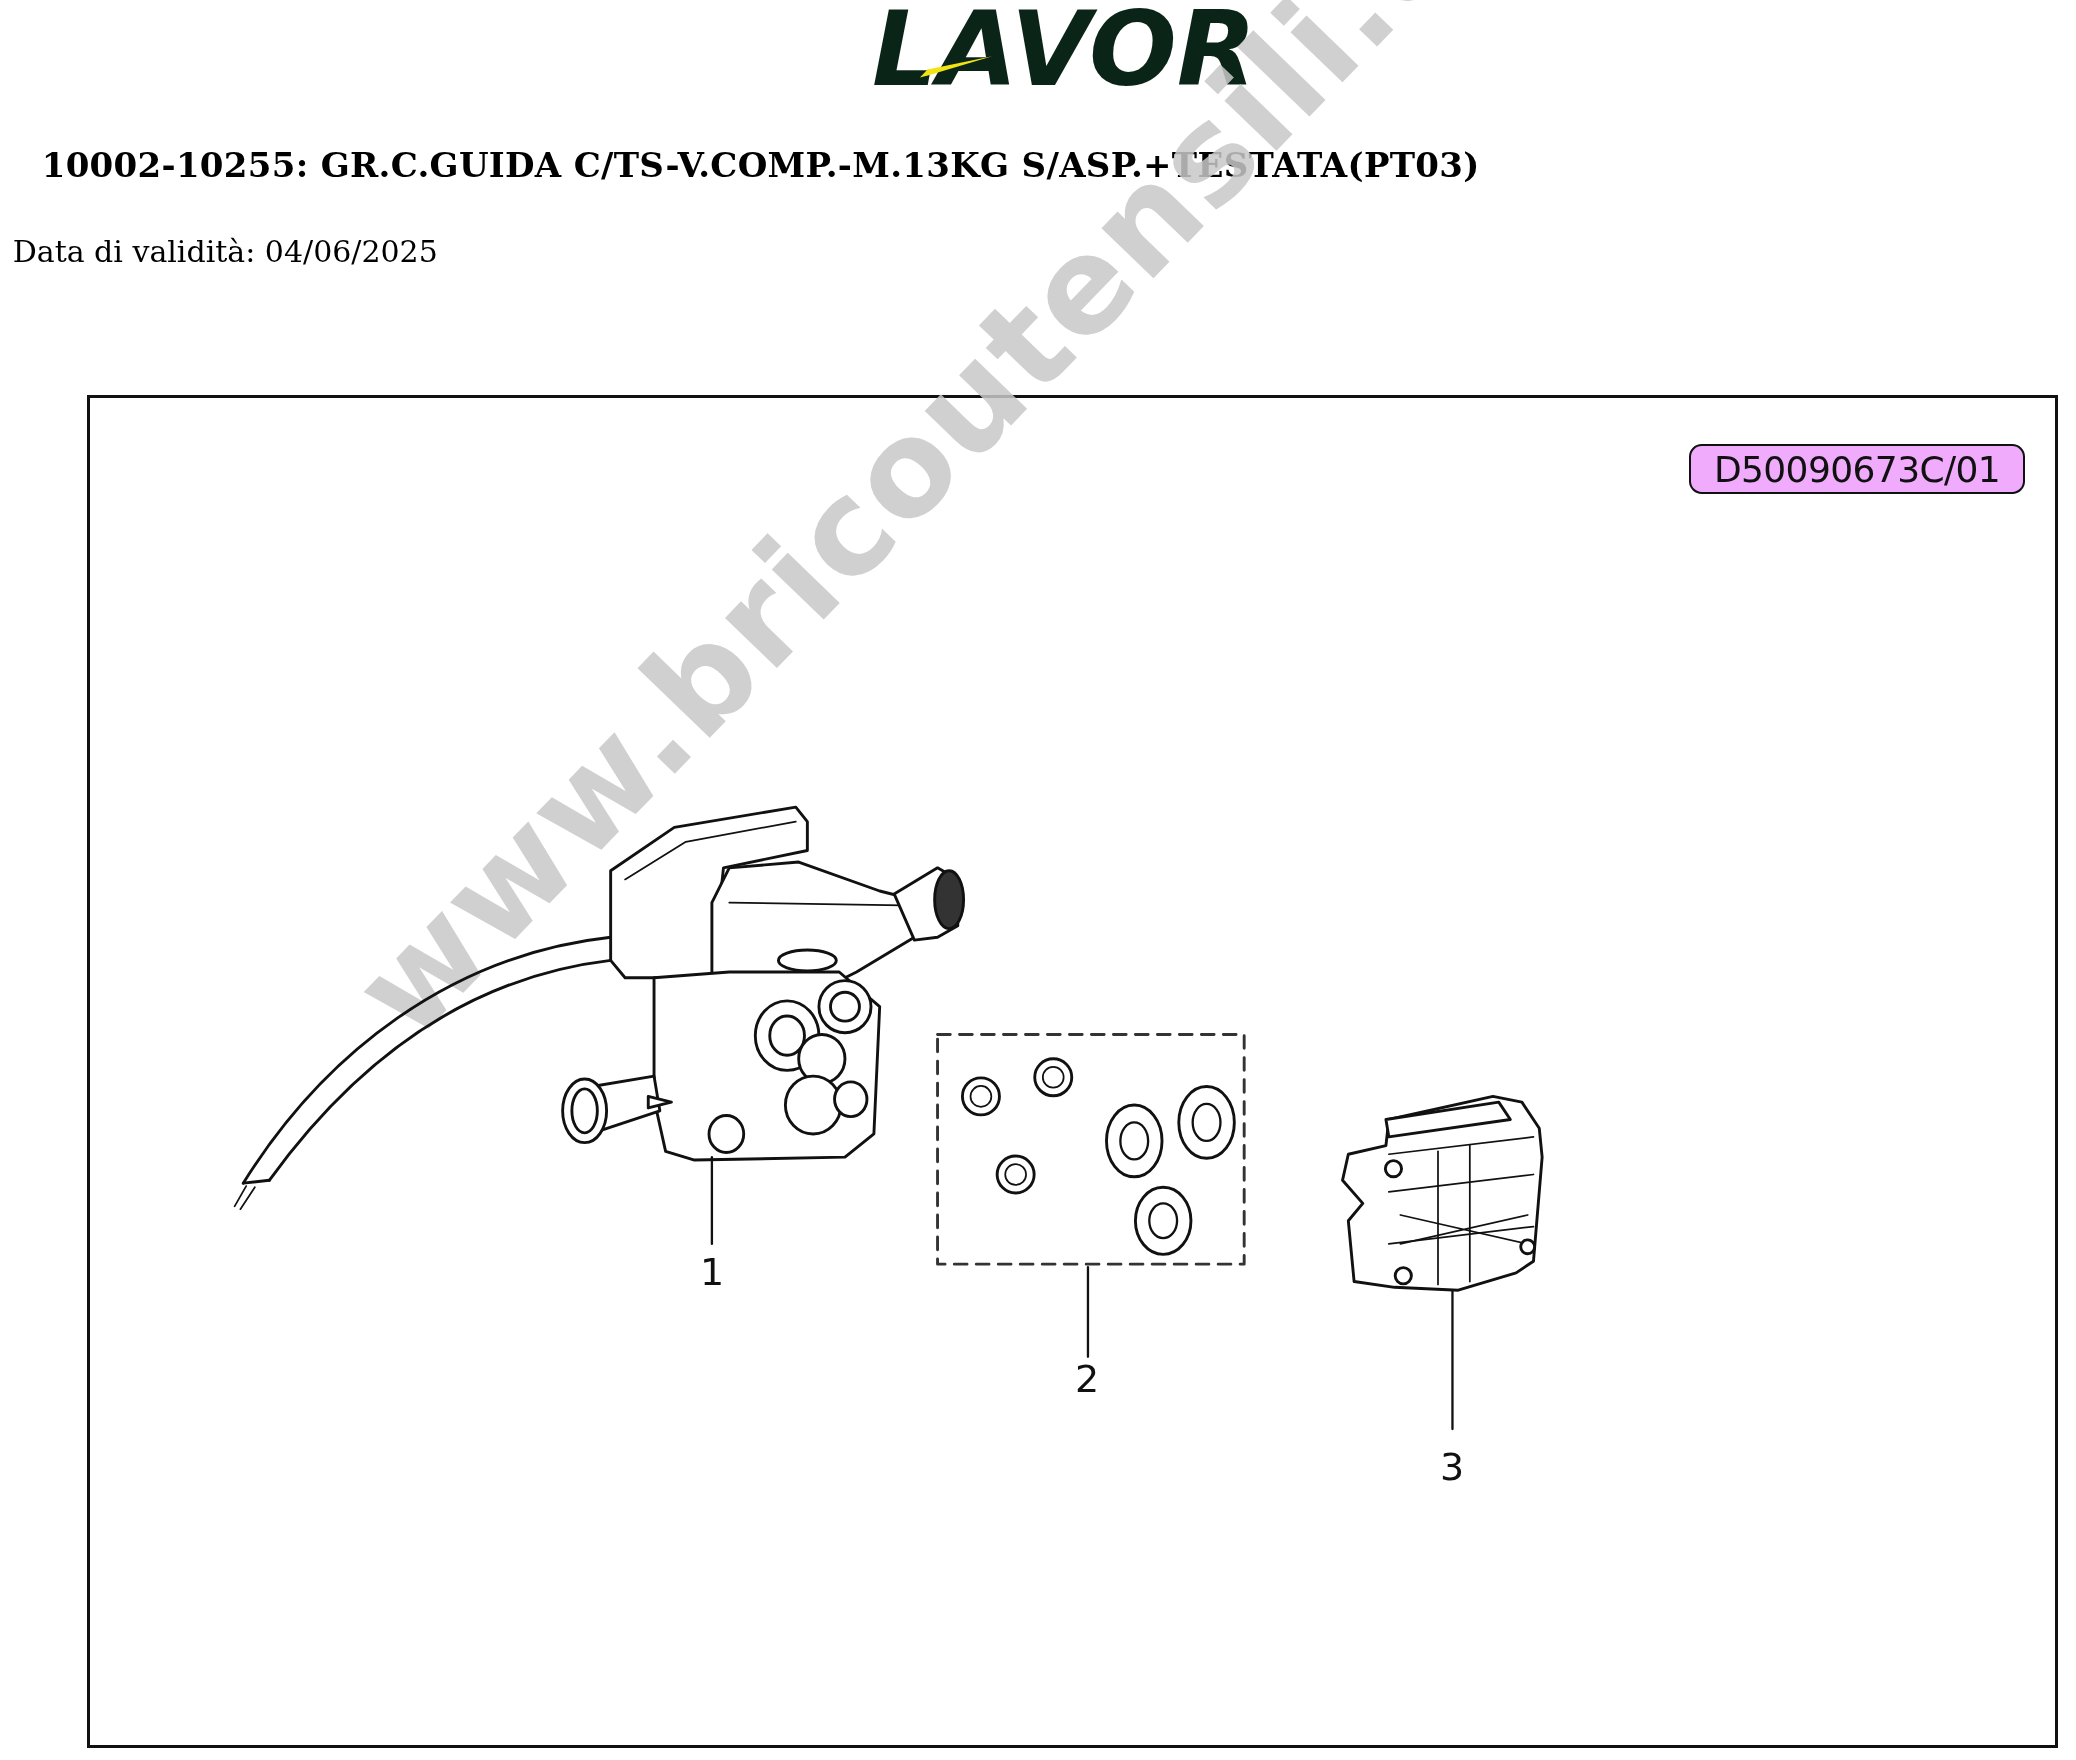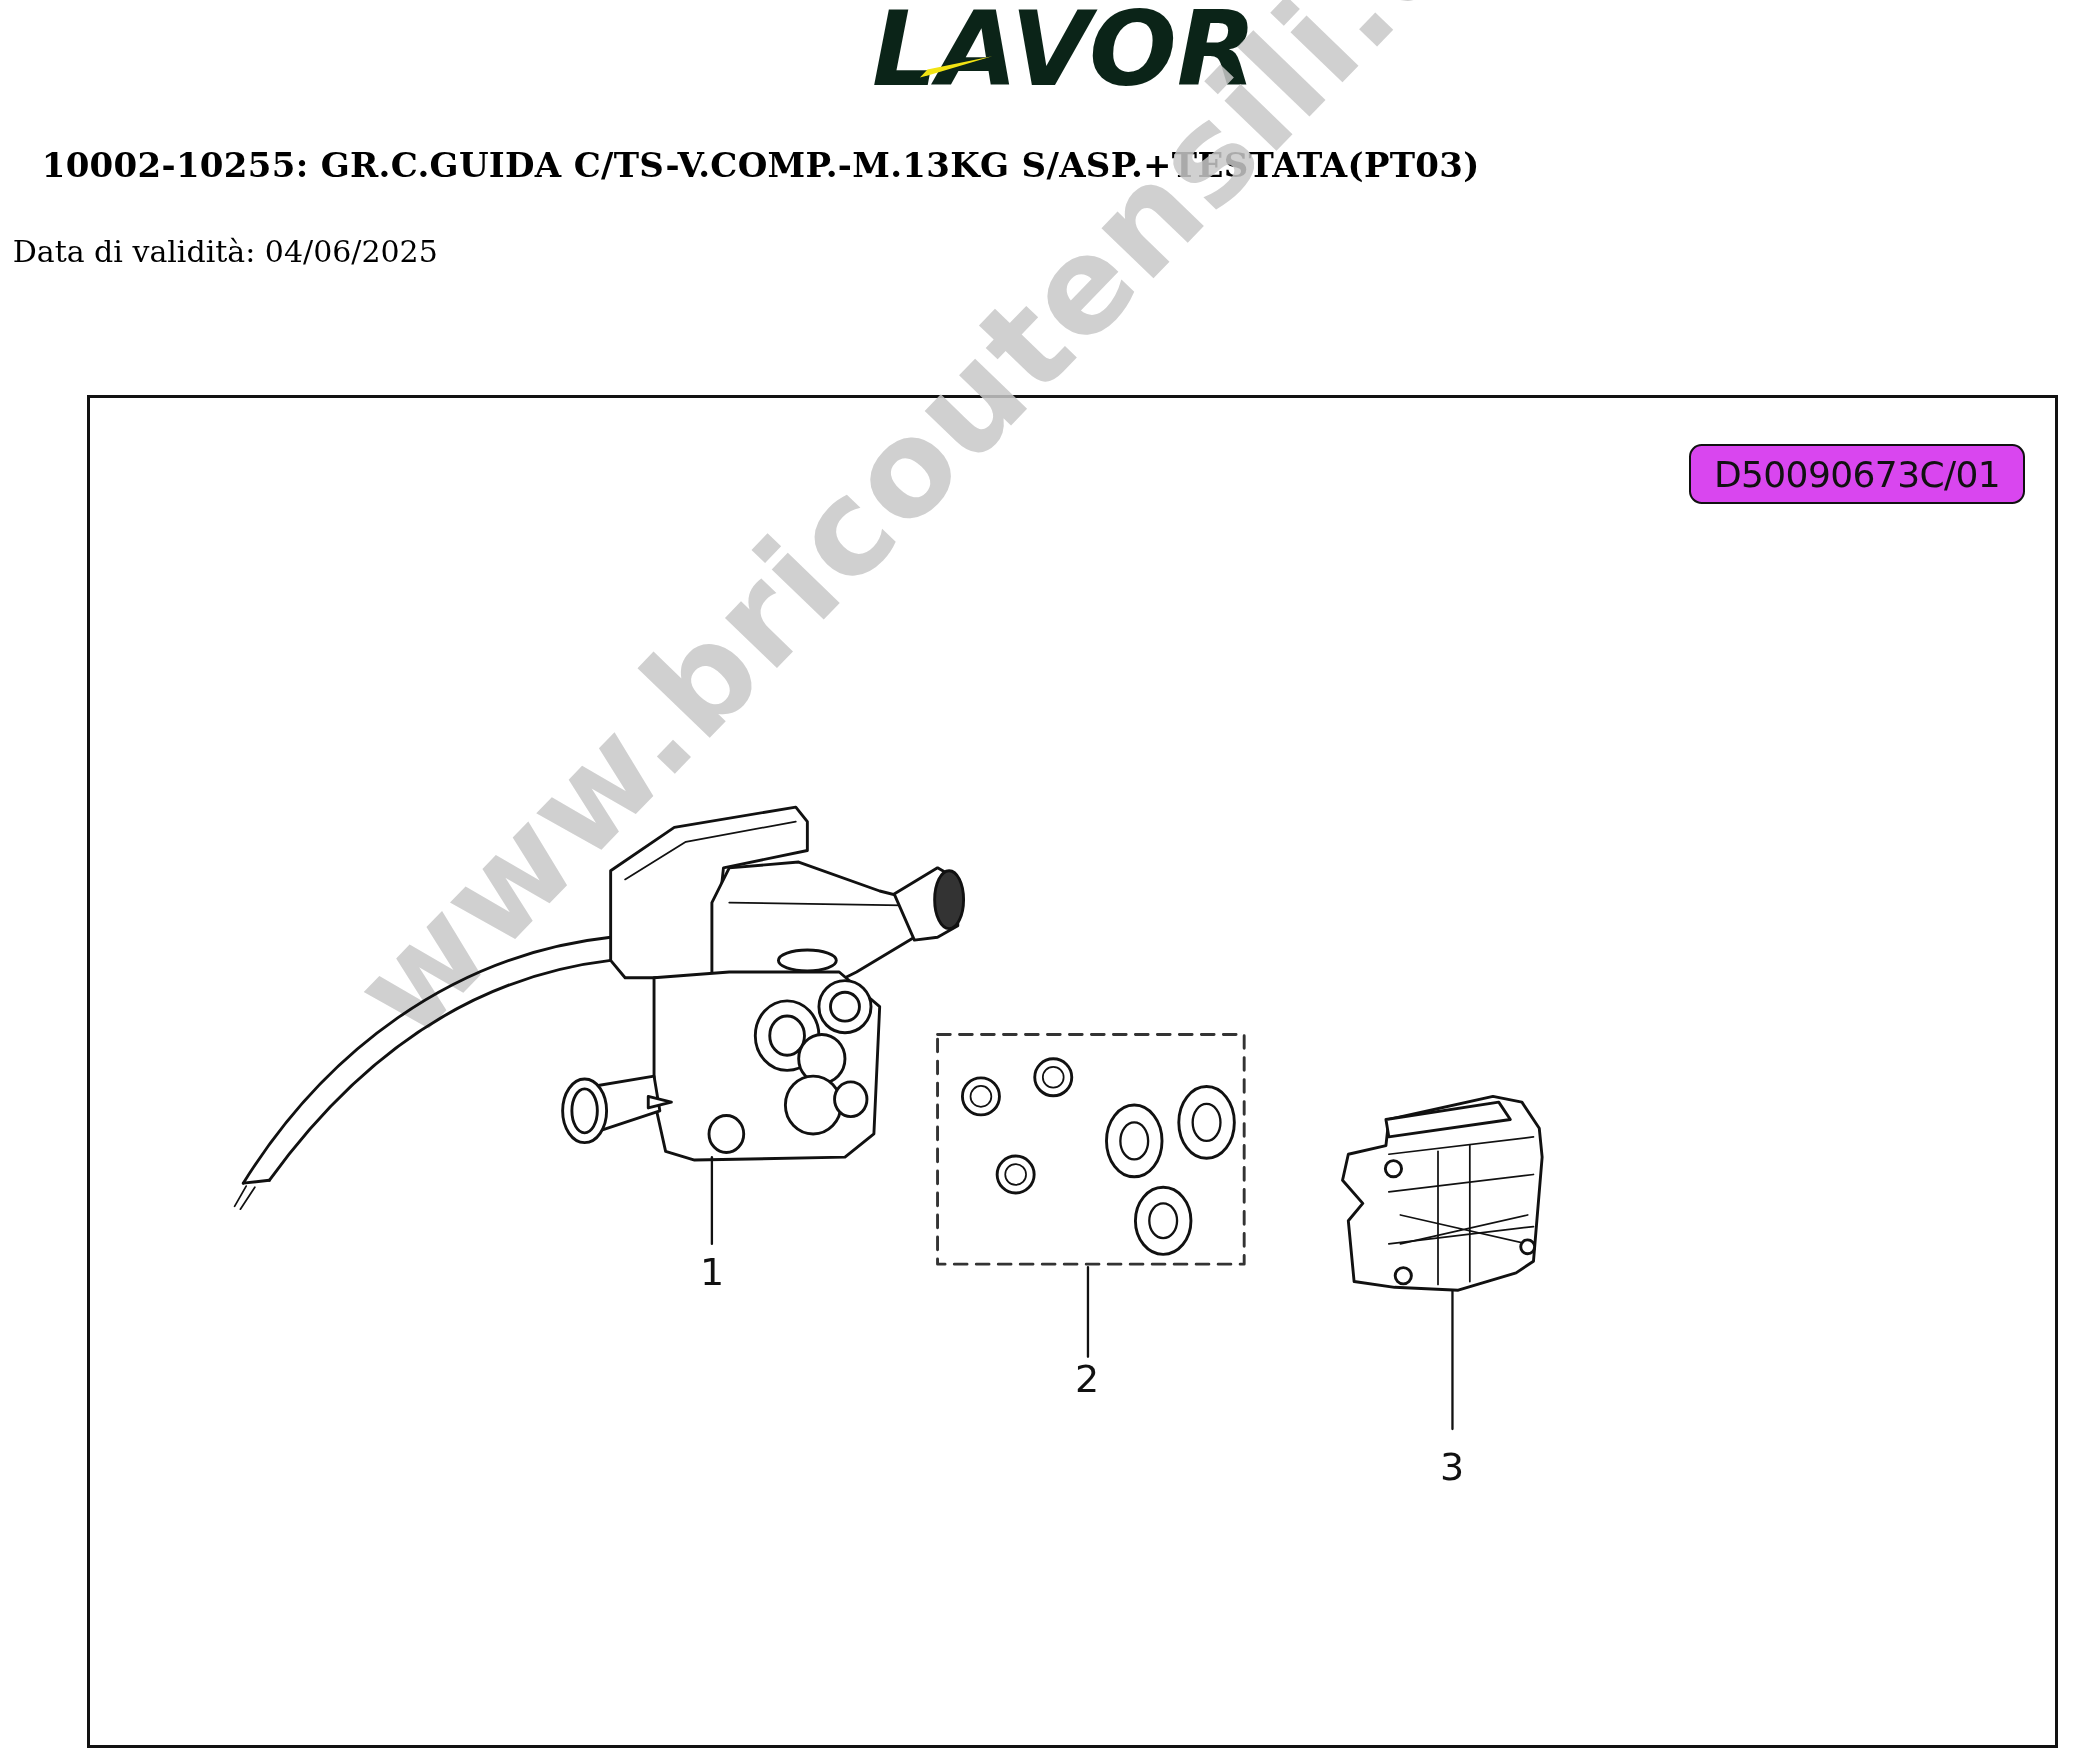--- a/index.html
+++ b/index.html
@@ -2,21 +2,21 @@
 <html style="font-size:9.3px"><head>
 <meta charset="utf-8">
 <style>
   html, body { margin:0; padding:0; background:#ffffff; }
   body { width:2077px; height:1760px; position:relative; overflow:hidden; font-family:"DejaVu Serif", serif; color:#000; }
   .abs { position:absolute; }
   #logo { left:865px; top:1px; width:399px; height:93px; }
   #title { left:12.7px; top:145px; font-family:"DejaVu Serif", serif; font-weight:bold; font-size:34px; letter-spacing:0.3px; white-space:nowrap; color:#000;margin-left:29px; }
   #date { left:12.7px; top:234px; font-family:"DejaVu Serif", serif; font-size:30px; white-space:nowrap; color:#000; }
   #frame { left:87px; top:395px; width:1971px; height:1353px; border:3.5px solid #111; box-sizing:border-box; background:#fff; }
-  #code-box { left:1689px; top:444px; width:336px; height:60px; border:2.9px solid #111; border-radius:12.7px; box-sizing:border-box; display:flex; align-items:center; justify-content:center; font-family:"DejaVu Sans", sans-serif; font-size:36px; letter-spacing:-0.6px; color:#111; background:#d946ef; }
+  #code-box { left:1689px; top:444px; width:336px; height:50px; border:2.9px solid #111; border-radius:12.7px; box-sizing:border-box; display:flex; align-items:center; justify-content:center; font-family:"DejaVu Sans", sans-serif; font-size:36px; letter-spacing:-0.6px; color:#111; background:#f0abfc; }
   .callout { font-family:"DejaVu Sans", sans-serif; font-size:38px; color:#111; }
   #watermark { left:324px; top:960px; transform:rotate(-46deg); transform-origin:left top; font-family:"DejaVu Sans", sans-serif; font-weight:bold; font-size:132px; color:#c8c8c8; opacity:0.85; white-space:nowrap; letter-spacing:2.3px; }
   svg.drawing { position:absolute; left:0; top:0; }
 </style>
 </head>
 <body>
 
 <div id="logo" class="abs">
   <svg width="399" height="93" viewBox="0 0 690 160">
     <text x="12" y="145" font-family="DejaVu Sans, sans-serif" font-weight="bold" font-style="italic" font-size="180" fill="#0b2418" textLength="665" lengthAdjust="spacingAndGlyphs">LAVOR</text>

